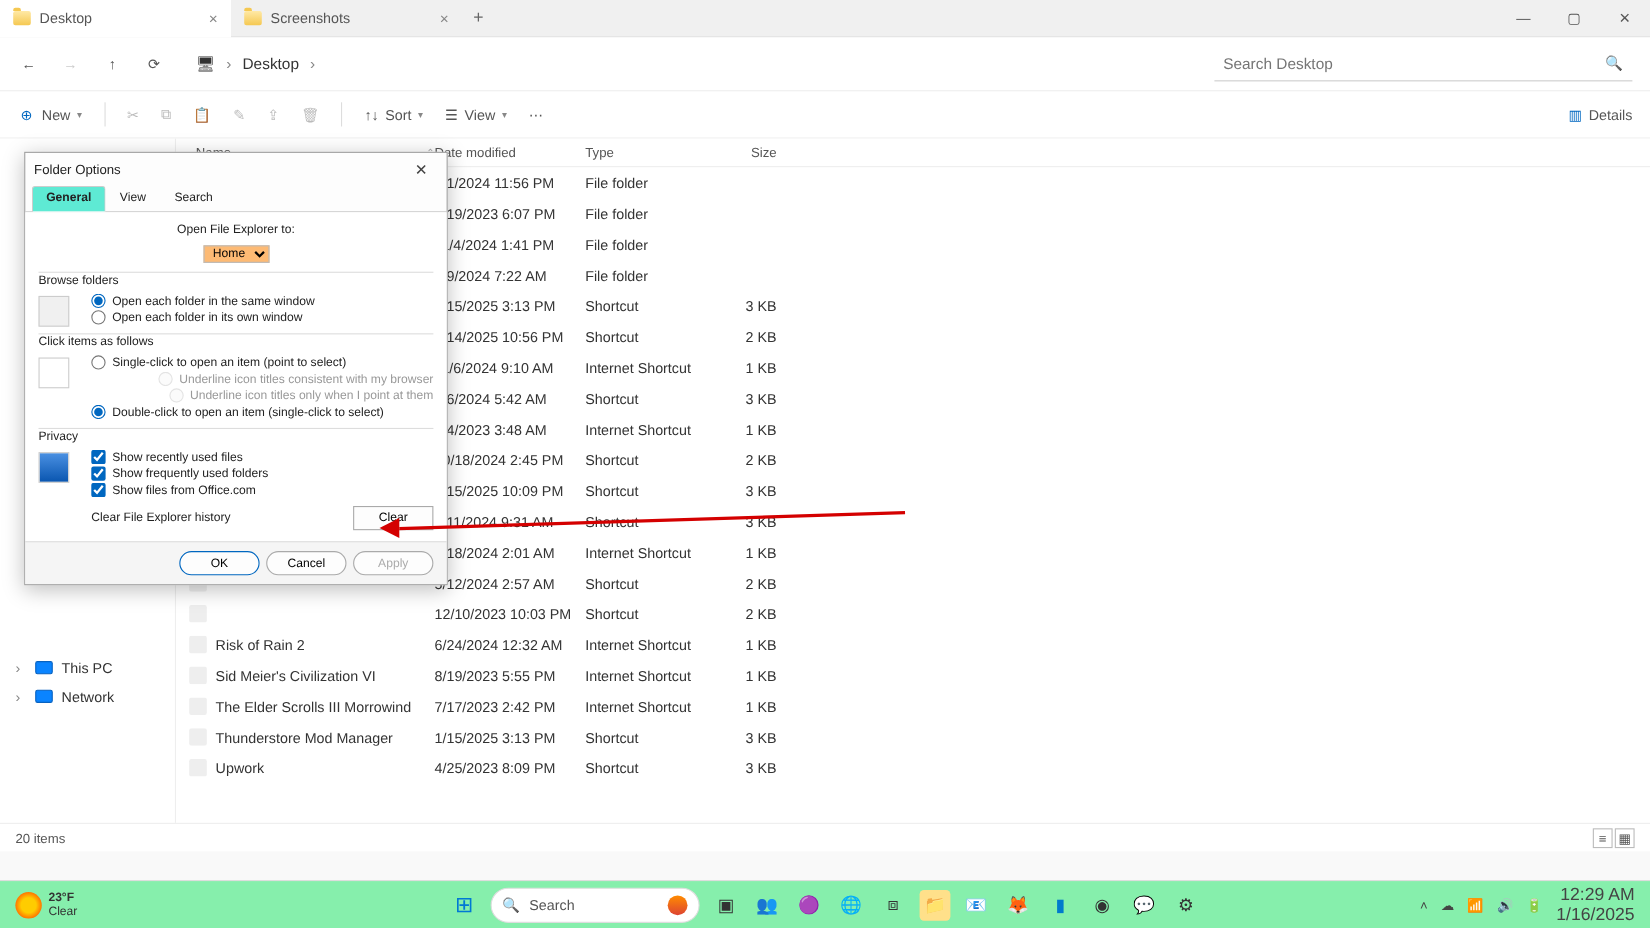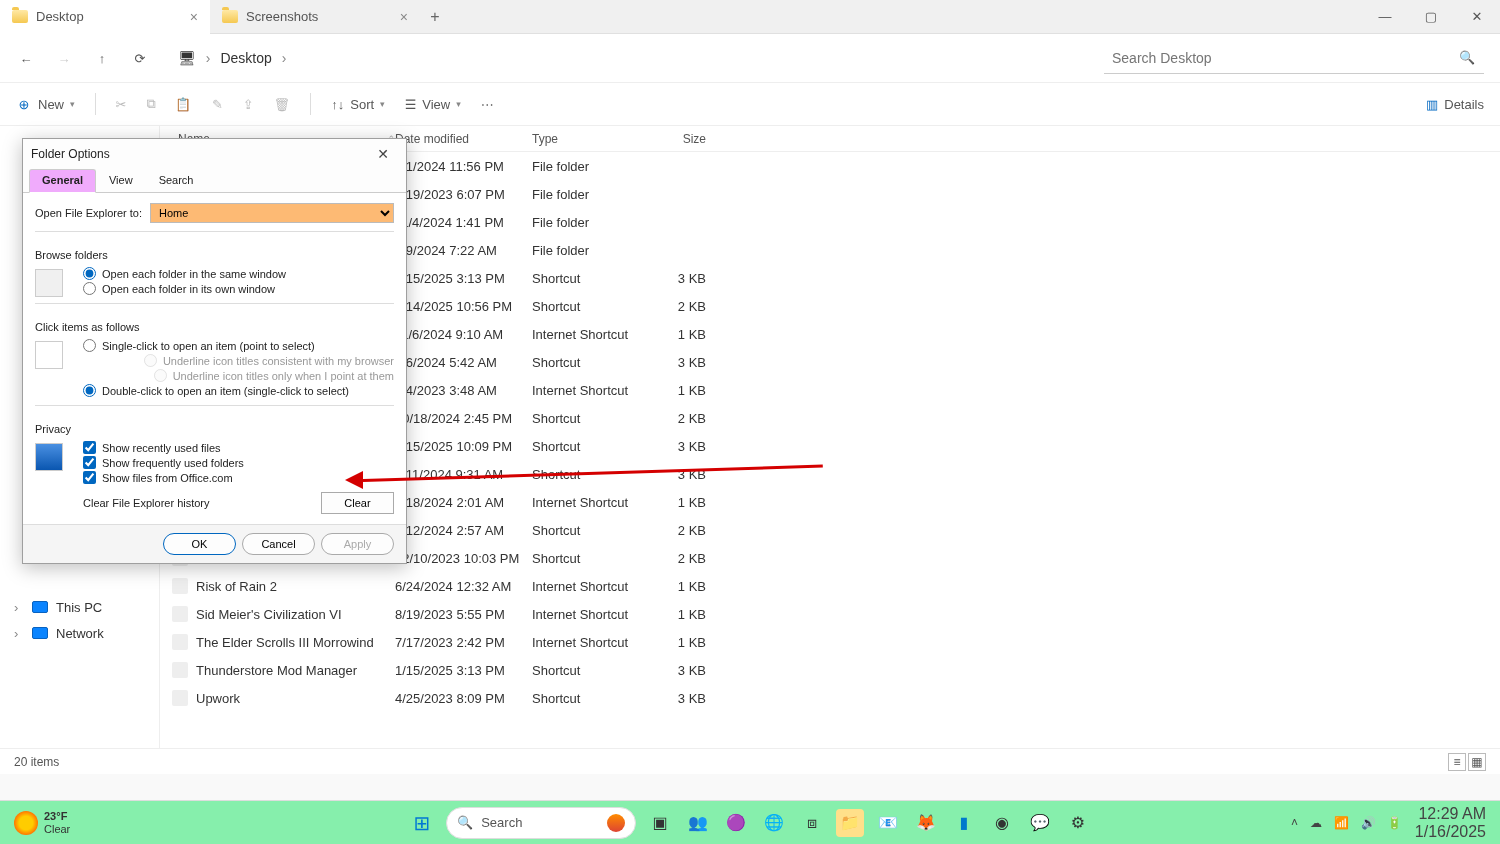--- a/index.html
+++ b/index.html
@@ -69,25 +69,25 @@
 .searchbar { display:flex; align-items:center; gap:8px; height:32px; width:190px; background:#fff; border:1px solid #ddd; border-radius:16px; padding:0 10px; font-size:13px; color:#555; }
 .tray { margin-left:auto; display:flex; align-items:center; gap:12px; padding-right:14px; font-size:12px; color:#444; }
 .clock { text-align:right; font-size:16px; line-height:1.1; }
 
 
 .dialog { position:absolute; left:22px; top:138px; width:385px; background:#fdfdfd; border:1px solid #9f9f9f; box-shadow:0 4px 18px rgba(0,0,0,0.25); font-size:11px; color:#222; z-index:50; }
 .dlg-title { height:30px; display:flex; align-items:center; padding:0 8px; font-size:12px; }
 .dlg-title .close { margin-left:auto; width:30px; text-align:center; font-size:14px; cursor:pointer; color:#444; }
 .dlg-tabs { display:flex; height:24px; border-bottom:1px solid #ccc; padding-left:6px; }
 .dlg-tab { padding:4px 12px; font-size:11px; cursor:pointer; border:1px solid transparent; border-bottom:none; }
-.dlg-tab.active { background:#f0abfc; border:1px solid #ccc; border-bottom:1px solid #fff; margin-bottom:-1px; border-radius:3px 3px 0 0; font-weight:600; }
+.dlg-tab.active { background:#5eead4; border:1px solid #ccc; border-bottom:1px solid #fff; margin-bottom:-1px; border-radius:3px 3px 0 0; font-weight:600; }
 .dlg-body { padding:10px 12px; background:#fff; }
-.dlg-row { display:flex; align-items:center; gap:8px; margin-bottom:8px; }
+.dlg-row { display:flex; align-items:center; gap:8px; margin-bottom:8px;flex-direction:column; }
 .dlg-row select { flex:1; height:20px; border:1px solid #bbb; background:#fdba74; font-size:11px; padding:0 4px; }
-.group { border-top:1px solid #ddd; margin-top:6px; padding-top:17px; }
+.group { border-top:1px solid #ddd; margin-top:6px; padding-top:1px; }
 .group-title { font-size:11px; margin-bottom:4px; }
 .group-body { display:flex; gap:20px; }
 .group-icon { width:28px; height:28px; background:#f0f0f0; border:1px solid #ccc; margin-top:4px; flex-shrink:0; }
 .opts { flex:1; }
 .opt { display:flex; align-items:center; gap:6px; margin:2px 0; }
 .opt input { accent-color:#0067c0; }
 .opt.sub { padding-left:20px; color:#999;justify-content:flex-end; }
 .opt.sub input { filter:grayscale(1); opacity:0.6; }
 .clear-row { display:flex; align-items:center; justify-content:space-between; margin-top:8px; }
 .btn { height:22px; padding:0 12px; border:1px solid #aaa; background:#fdfdfd; font-size:11px; cursor:pointer; }

